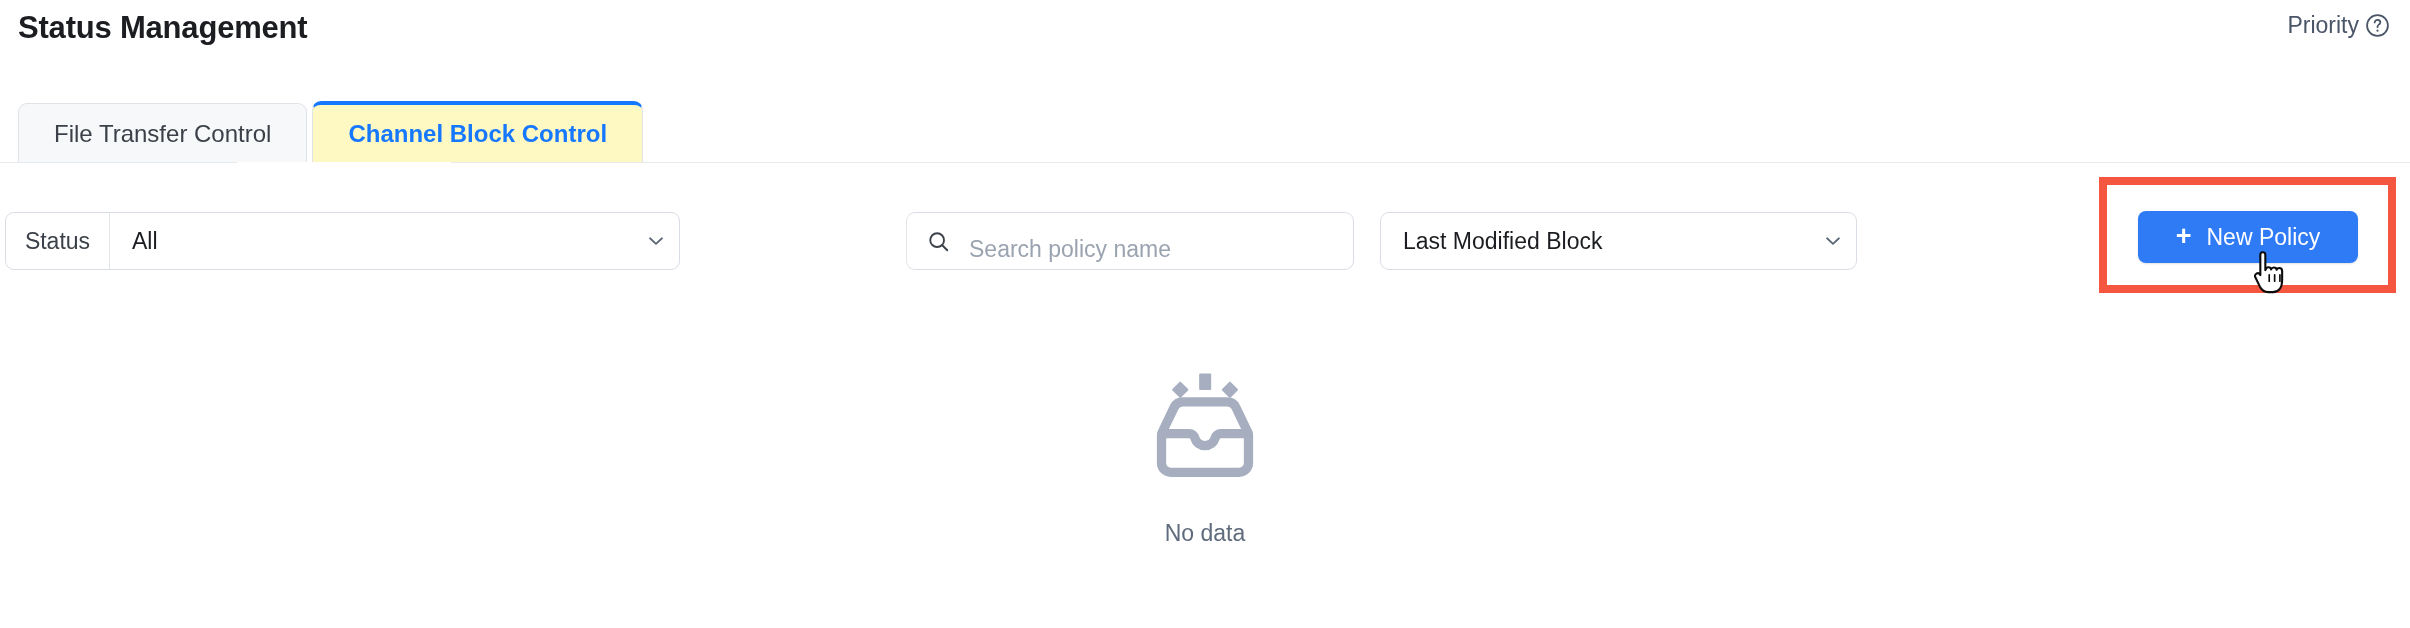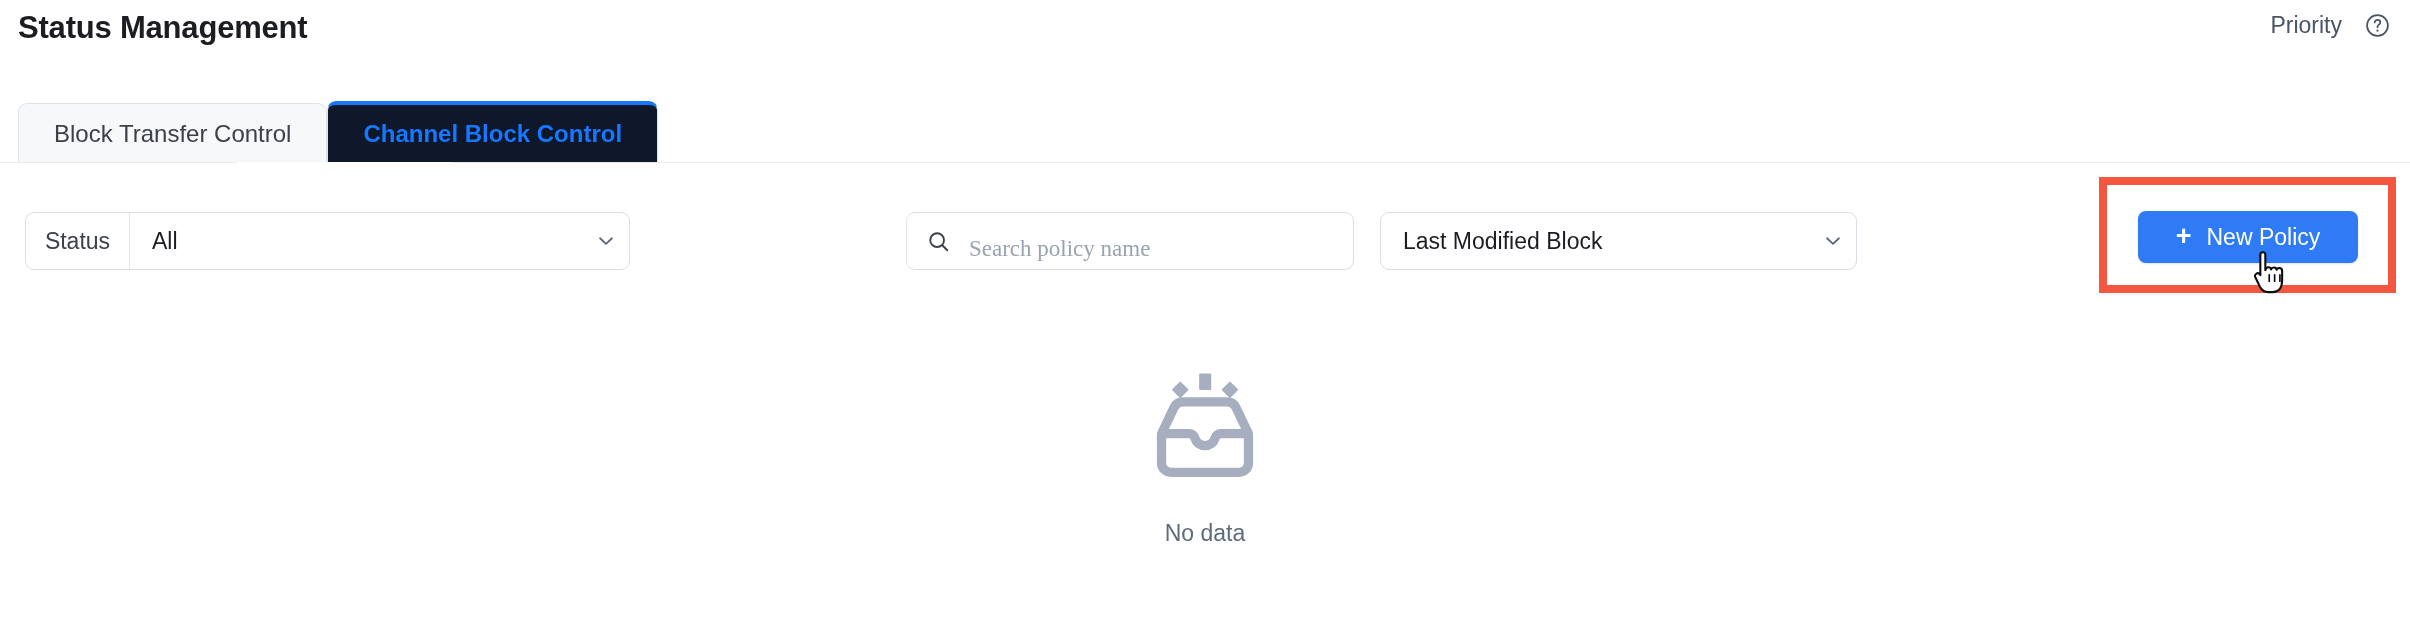--- a/index.html
+++ b/index.html
@@ -31,21 +31,21 @@
     font-weight: bold;
     color: #1b1d21;
     letter-spacing: -0.2px;
     white-space: nowrap;
   }
   .priority-wrap {
     position: absolute;
     right: 20px; top: 12px;
     display: flex;
     align-items: center;
-    gap: 23px;
+    gap: 6px;
     justify-content: flex-end;
   }
   .priority-label {
     font-size: 23px;
     color: #4a5568;
     white-space: nowrap;
   }
   .help-icon {
     width: 25px; height: 25px;
     display: block;
@@ -70,26 +70,27 @@
     white-space: nowrap;
     position: relative;
   }
   .tab.inactive {
     background: #f6f8fa;
     border: 1px solid #dfe3e8;
     border-bottom: none;
     color: #3c4149;
   }
   .tab.active {
-    background: #0f172a;
+    background: #fef9c3;
     border: 1px solid #e0e4e9;
     border-bottom: none;
     border-top: 4px solid #1677ff;
     color: #1677ff;
     font-weight: bold;
+    margin-left: 5px;
     height: 62px;
   }
   .tabs-underline {
     position: absolute;
     left: 0; top: 162px;
     width: 2410px;
     height: 1px;
     background: #e8ebee;
   }
   .tabs-underline .gap {
@@ -109,21 +110,21 @@
   .control {
     position: absolute;
     height: 58px;
     border: 1px solid #d9dee5;
     border-radius: 9px;
     background: #ffffff;
     display: flex;
     align-items: center;
   }
   
-  #status-control { left: 25px; top: 32px; width: 605px; justify-content: flex-end; }
+  #status-control { left: 5px; top: 32px; width: 675px; justify-content: flex-end; }
   .status-prefix {
     width: 104px;
     height: 56px;
     display: flex;
     align-items: center;
     justify-content: center;
     font-size: 23px;
     color: #3c4149;
     border-right: 1px solid #e3e7ec;
     flex: 0 0 auto;
@@ -161,21 +162,21 @@
   .search-icon-box {
     width: 62px;
     display: flex;
     align-items: center;
     justify-content: center;
     flex: 0 0 auto;
   }
   .search-input {
     border: none;
     outline: none;
-    font-family: Liberation Serif, serif;
+    font-family: Liberation Sans, sans-serif;
     font-size: 23px;
     color: #0c4a6e;
     background: transparent;
     width: 370px;
     height: 40px;
     margin-top: 16px;
   }
   .search-input::placeholder { color: #9aa3b0; }
 
   
@@ -262,21 +263,21 @@
           <circle cx="12" cy="12" r="10" stroke="#4a5568" stroke-width="1.7"></circle>
           <path d="M9.3 9.1c0-1.5 1.2-2.5 2.7-2.5s2.7 1 2.7 2.4c0 1.2-0.8 1.8-1.7 2.4-0.7 0.5-1 0.9-1 1.8v0.4" stroke="#4a5568" stroke-width="1.7" stroke-linecap="round" fill="none"></path>
           <circle cx="12" cy="17" r="1.05" fill="#4a5568"></circle>
         </svg>
       </span>
     </div>
   </div>
 
   <div class="tabs">
     <div class="tab inactive">
-      <span>Block Transfer Control</span>
+      <span>File Transfer Control</span>
     </div>
     <div class="tab active">
       <span>Channel Block Control</span>
     </div>
   </div>
   <div class="tabs-underline">
     <div class="gap"></div>
   </div>
 
   <div class="filterbar">

